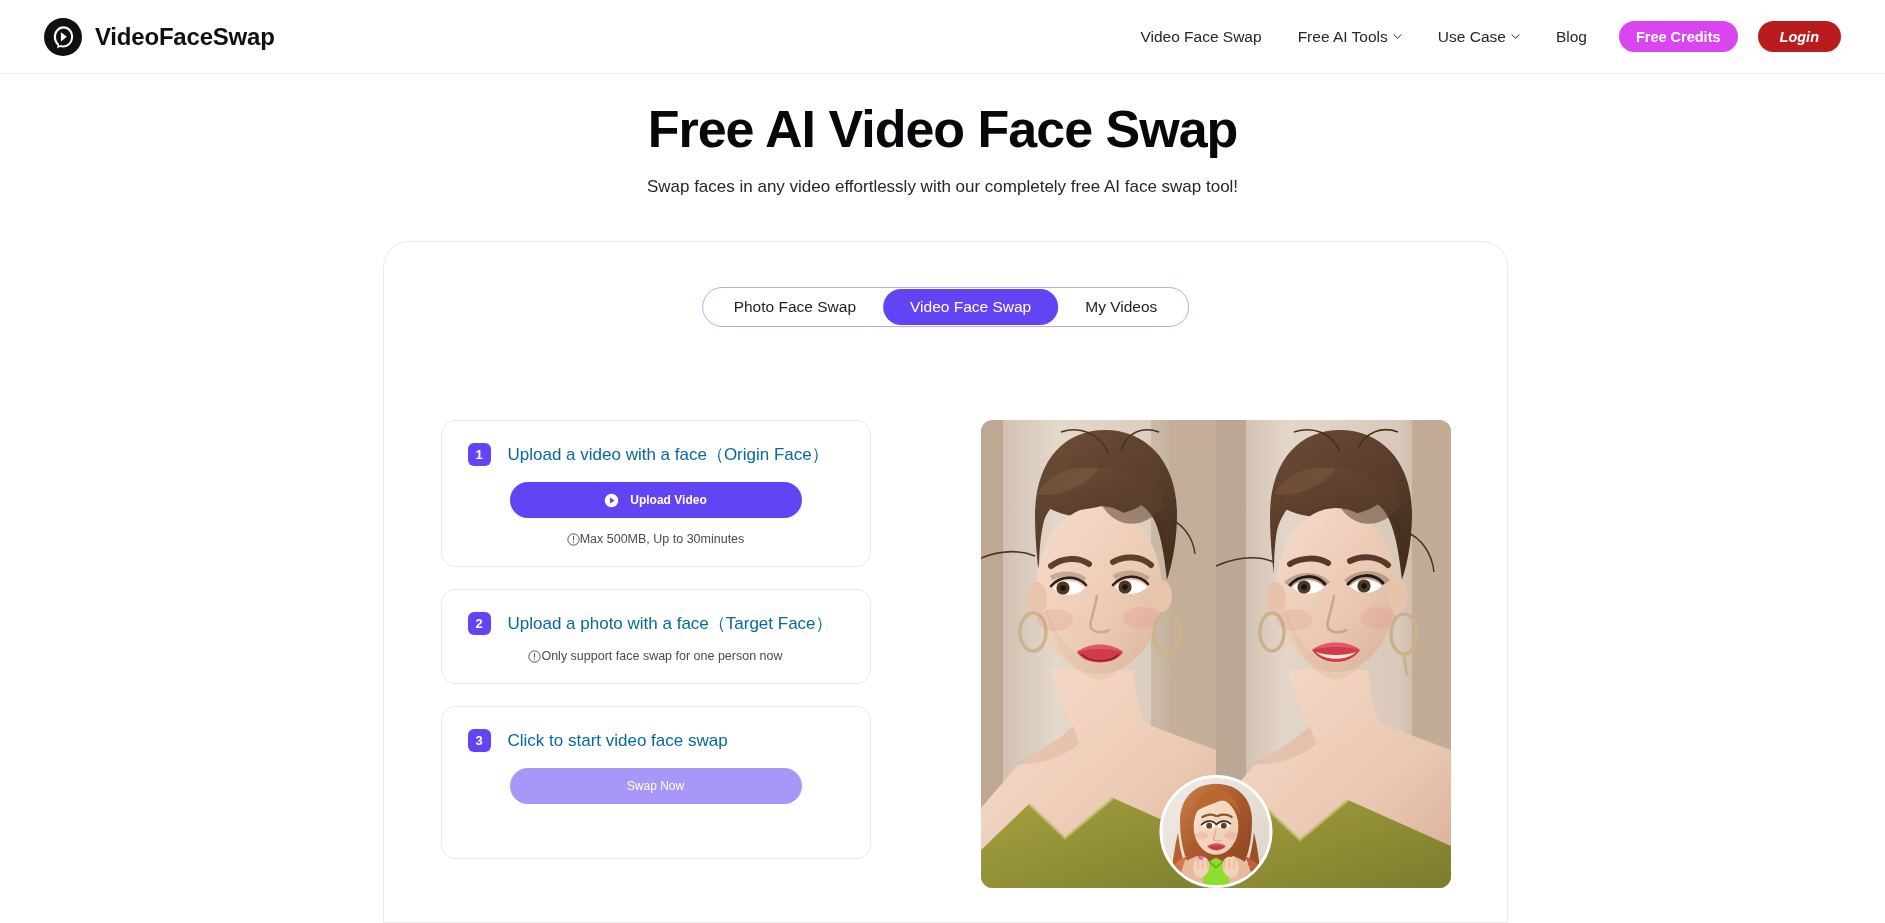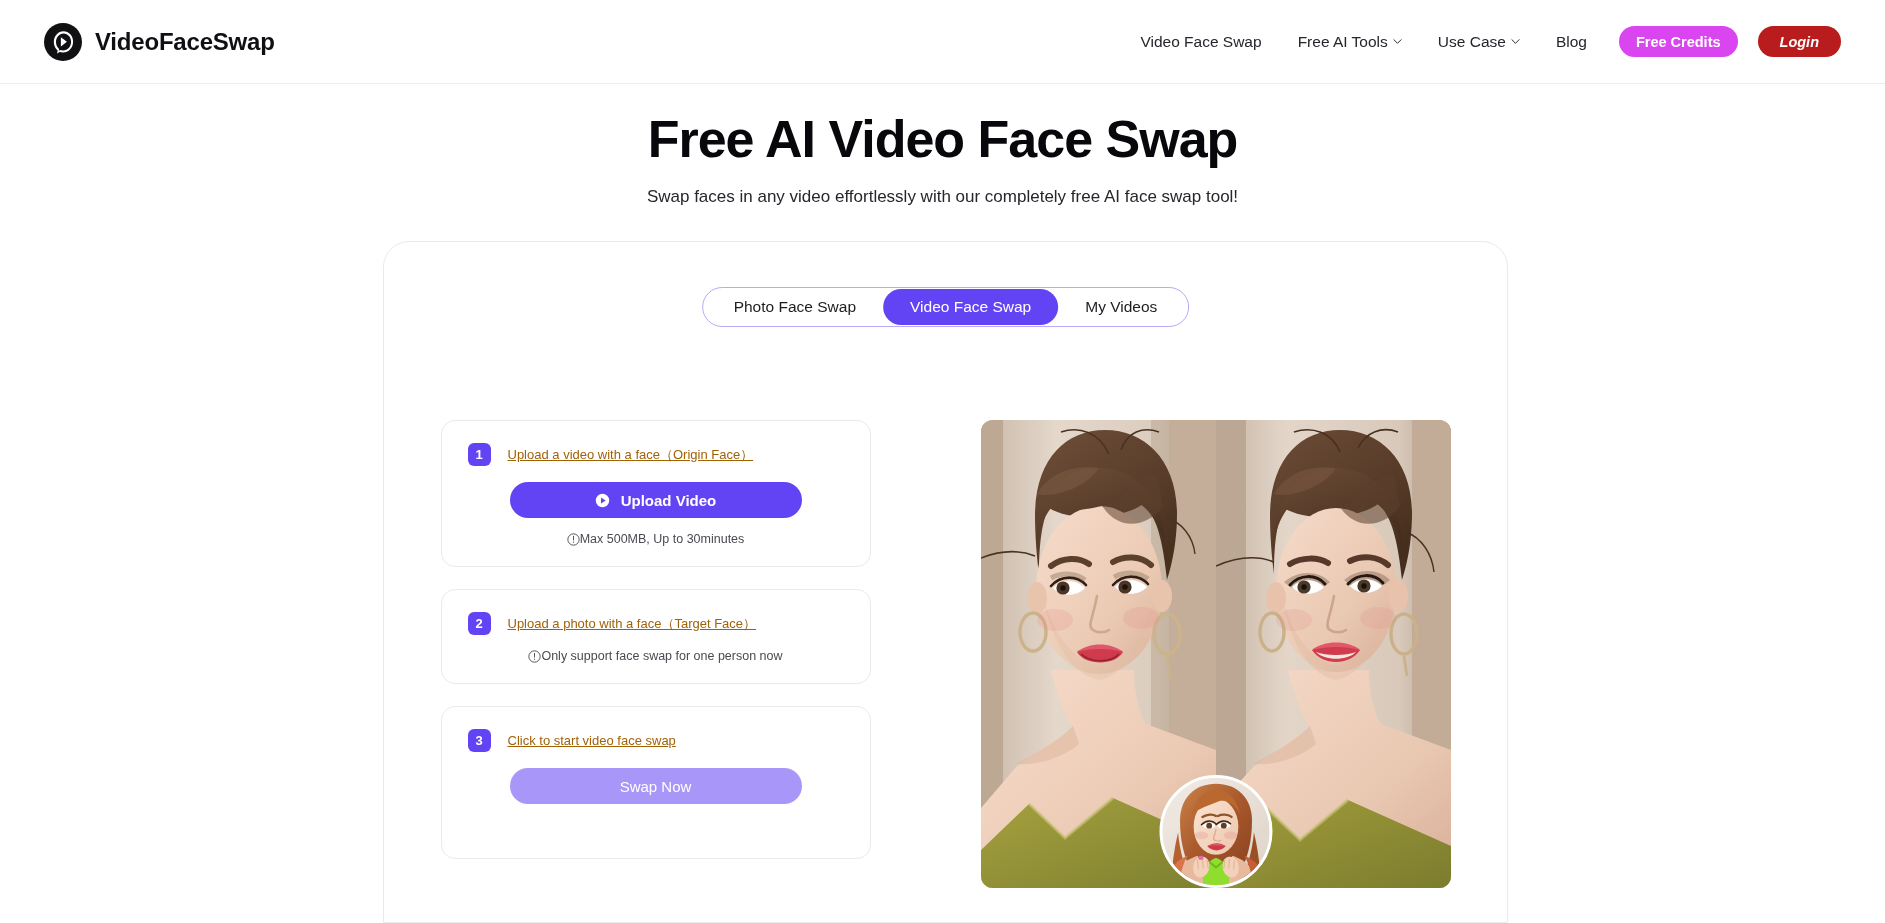--- a/index.html
+++ b/index.html
@@ -10,21 +10,21 @@
     overflow: hidden;
     background: #ffffff;
     font-family: "Liberation Sans", sans-serif;
     color: #1b1b1f;
     -webkit-font-smoothing: antialiased;
   }
 
   
   .header {
     position: relative;
-    height: 84px;
+    height: 74px;
     width: 100%;
     background: #ffffff;
     border-bottom: 1px solid #ececf0;
     display: flex;
     align-items: center;
     padding: 0 44px;
   }
 
   .brand {
     display: flex;
@@ -196,34 +196,33 @@
     background: #6344f5;
     color: #ffffff;
     font-size: 13px;
     font-weight: 600;
     display: flex;
     align-items: center;
     justify-content: center;
     flex: 0 0 auto;
   }
   .step-title {
-    font-size: 13px;
-    color: #a16207;
+    font-size: 17px;
+    color: #0369a1;
     white-space: nowrap;
-    text-decoration: underline;
   }
 
   .btn-upload {
     margin: 16px auto 8px auto;
     width: 292px;
     height: 36px;
     border-radius: 999px;
     background: #6344f5;
     color: #ffffff;
-    font-size: 15px;
+    font-size: 12px;
     font-weight: 600;
     display: flex;
     align-items: center;
     justify-content: center;
     gap: 11px;
     cursor: pointer;
     border: none;
     font-family: inherit;
   }
   .btn-upload.disabled {

